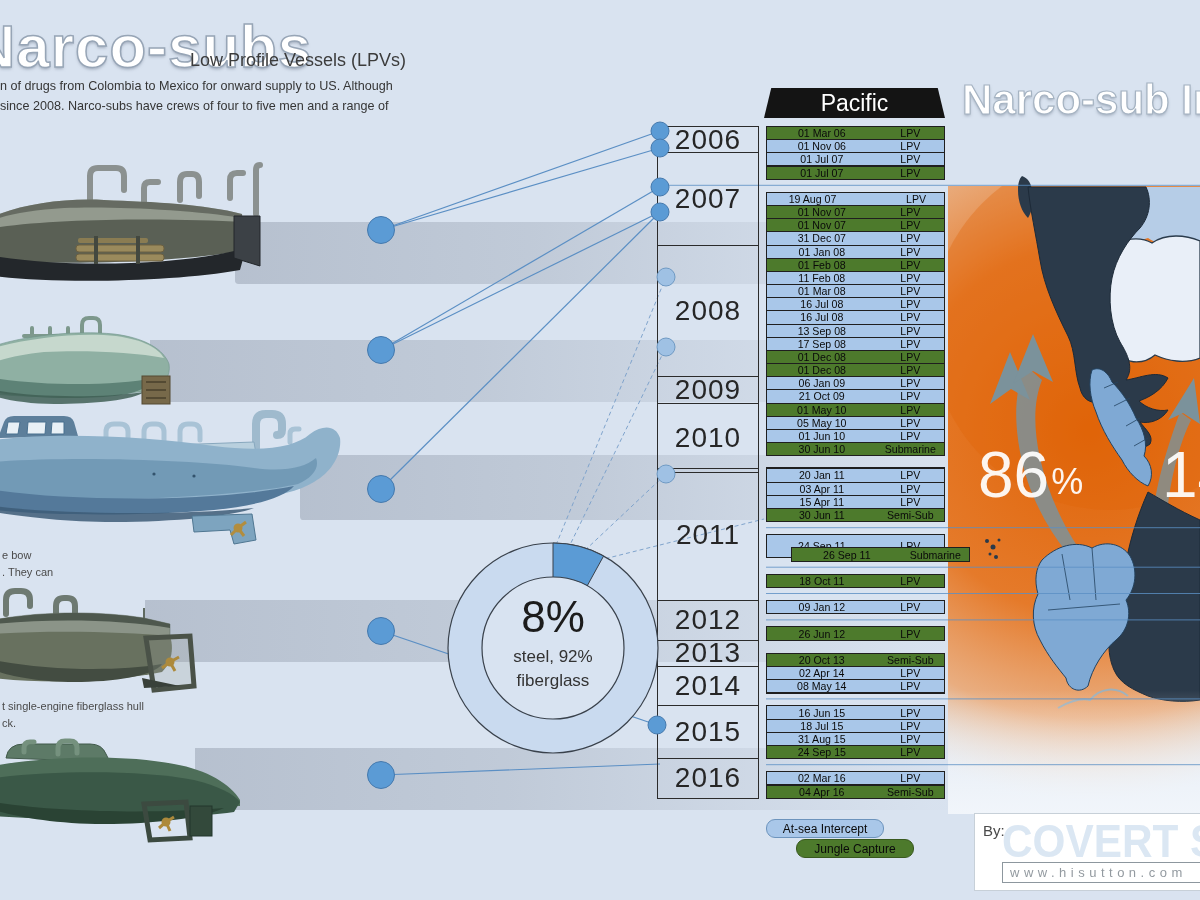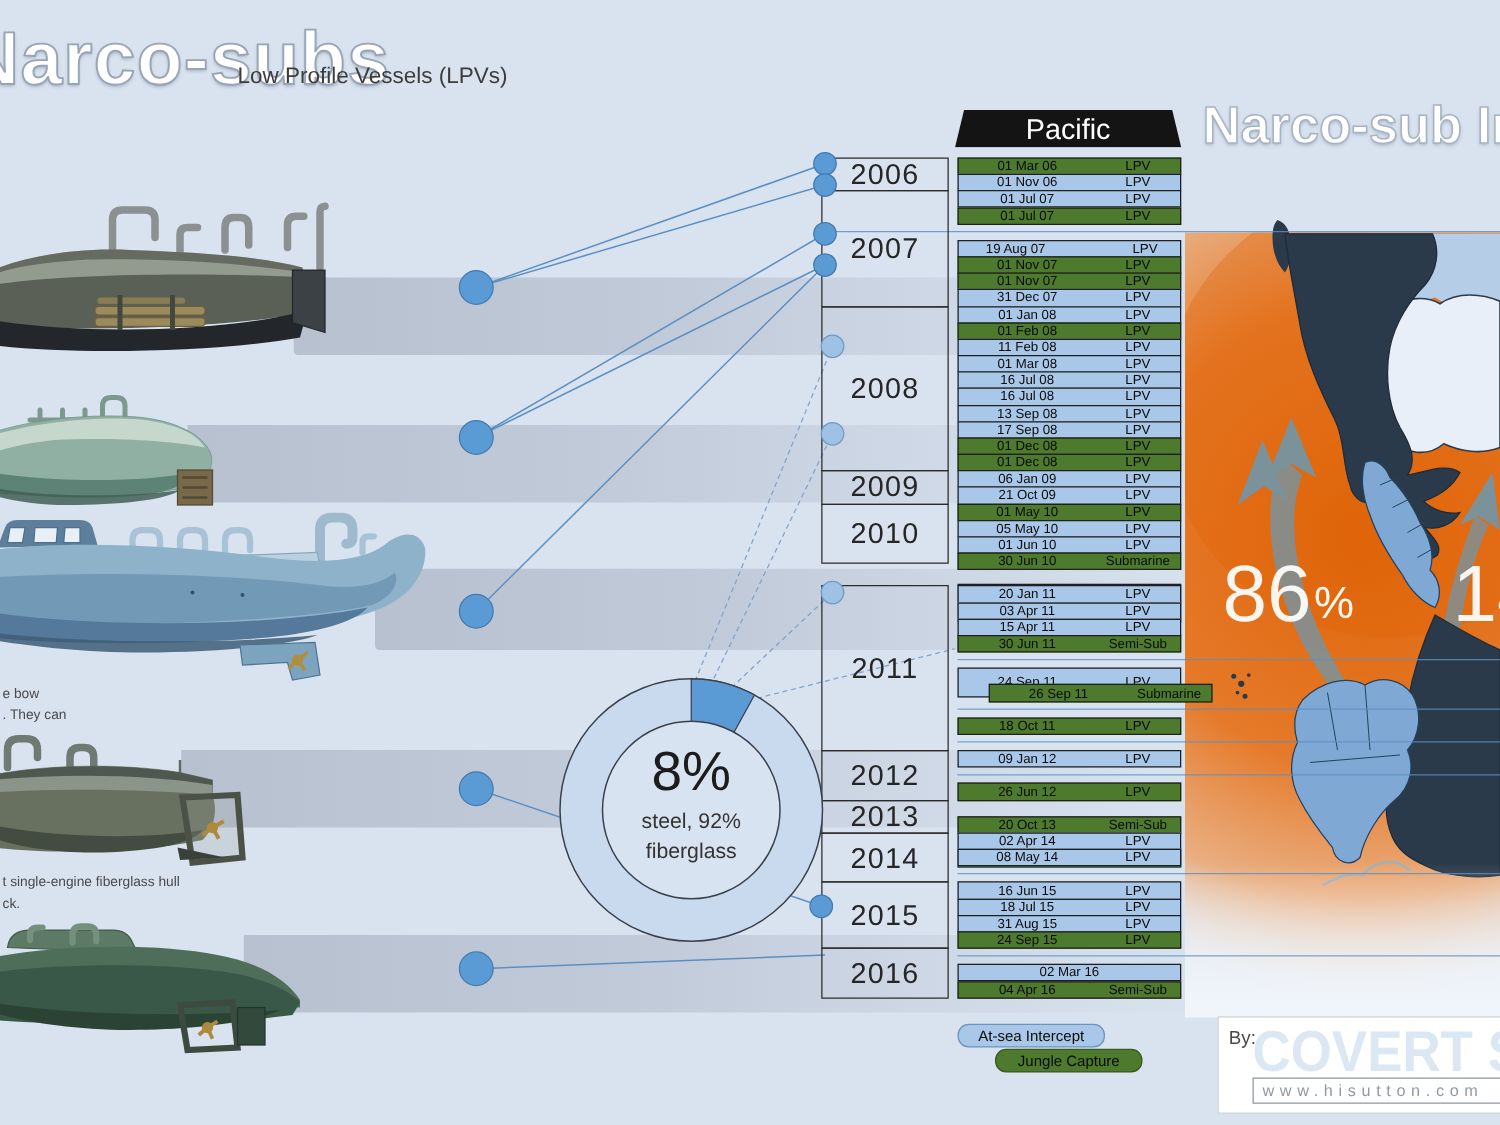--- a/index.html
+++ b/index.html
@@ -22,21 +22,21 @@
   .band{position:absolute;height:62px;border-radius:0 26px 110px 4px / 0 20px 52px 4px;
     background:linear-gradient(to right,rgba(148,158,174,.50) 0%,rgba(155,165,180,.40) 35%,
       rgba(175,185,200,.26) 62%,rgba(205,214,226,.12) 82%,rgba(220,228,238,0) 97%);}
   
   #pacific-header{left:764px;top:88px;width:181px;height:30px;background:#141414;
     clip-path:polygon(4% 0,96% 0,100% 100%,0 100%);display:flex;align-items:center;
     justify-content:center;color:#fff;font-size:23px;}
   #timeline{left:657px;top:126px;width:288px;height:673px;}
   .yearbox{position:absolute;left:0;width:102px;border:1px solid #2b2b2b;
     box-sizing:border-box;display:flex;align-items:center;justify-content:center;}
-  .yearbox span{font-size:23px;color:#262626;letter-spacing:1px;}
+  .yearbox span{font-size:28px;color:#262626;letter-spacing:1px;}
   .trow{position:absolute;left:109px;width:179px;box-sizing:border-box;
     border:1px solid #1f1f1f;display:flex;align-items:center;overflow:hidden;}
   .trow .d{flex:1.3;text-align:center;font-size:10.6px;color:#0a0a0a;}
   .trow .t{flex:0.8;text-align:center;font-size:10.6px;color:#0a0a0a;}
   
   .pill{position:absolute;left:766px;width:118px;height:19px;border-radius:9px;
     display:flex;align-items:center;justify-content:center;font-size:12px;color:#0a0a0a;
     box-sizing:border-box;}
   
   #logo-box{left:974px;top:813px;width:240px;height:78px;background:#ffffff;
@@ -331,21 +331,21 @@
         <span>2009</span>
       </div>
       <div class="trow" style="top: 250.23px; height: 14.17px; background: rgb(169, 199, 233);">
         <span class="d">06 Jan 09</span>
         <span class="t">LPV</span>
       </div>
       <div class="trow" style="top: 263.4px; height: 14.17px; background: rgb(169, 199, 233);">
         <span class="d">21 Oct 09</span>
         <span class="t">LPV</span>
       </div>
-      <div class="yearbox" style="top: 276.57px; height: 48px;">
+      <div class="yearbox" style="top: 276.57px; height: 70px;">
         <span>2010</span>
       </div>
       <div class="trow" style="top: 276.57px; height: 14.17px; background: rgb(77, 122, 44);">
         <span class="d">01 May 10</span>
         <span class="t">LPV</span>
       </div>
       <div class="trow" style="top: 289.74px; height: 14.17px; background: rgb(169, 199, 233);">
         <span class="d">05 May 10</span>
         <span class="t">LPV</span>
       </div>
@@ -440,21 +440,21 @@
         <span class="d">31 Aug 15</span>
         <span class="t">LPV</span>
       </div>
       <div class="trow" style="top: 618.99px; height: 14.17px; background: rgb(77, 122, 44);">
         <span class="d">24 Sep 15</span>
         <span class="t">LPV</span>
       </div>
       <div class="yearbox" style="top: 632.16px; height: 40.51px;">
         <span>2016</span>
       </div>
-      <div class="trow" style="top: 645.33px; height: 14.17px; background: rgb(169, 199, 233); flex-direction: column;">
+      <div class="trow" style="top: 645.33px; height: 14.17px; background: rgb(169, 199, 233);">
         <span class="d">02 Mar 16</span>
         <span class="t">LPV</span>
       </div>
       <div class="trow" style="top: 658.5px; height: 14.17px; background: rgb(77, 122, 44);">
         <span class="d">04 Apr 16</span>
         <span class="t">Semi-Sub</span>
       </div>
     </div>
 
   <svg class="abs" style="left:444px;top:539px;" width="218" height="218" viewBox="444 539 218 218">
@@ -483,20 +483,24 @@
     </g>
     <g fill="#9fc1e4" stroke="#6f9ac4" stroke-width="1">
       <circle cx="666" cy="277" r="9"></circle>
         <circle cx="666" cy="347" r="9"></circle>
       <circle cx="666" cy="474" r="9"></circle>
     </g>
   </svg>
 
   <div class="abs big-title">Narco-subs</div>
   <div class="abs sub-title">Low Profile Vessels (LPVs)</div>
+  <div class="abs para">
+    <div>n of drugs from Colombia to Mexico for onward supply to US. Although</div>
+    <div>since 2008. Narco-subs have crews of four to five men and a range of</div>
+  </div>
   <div class="abs note" style="left:2px;top:547px;">
     <div>e bow</div>
     <div>. They can</div>
   </div>
   <div class="abs note" style="left:2px;top:698px;">
     <div>t single-engine fiberglass hull</div>
     <div>ck.</div>
   </div>
 
   <div class="abs map-title">Narco-sub Incidents</div>

